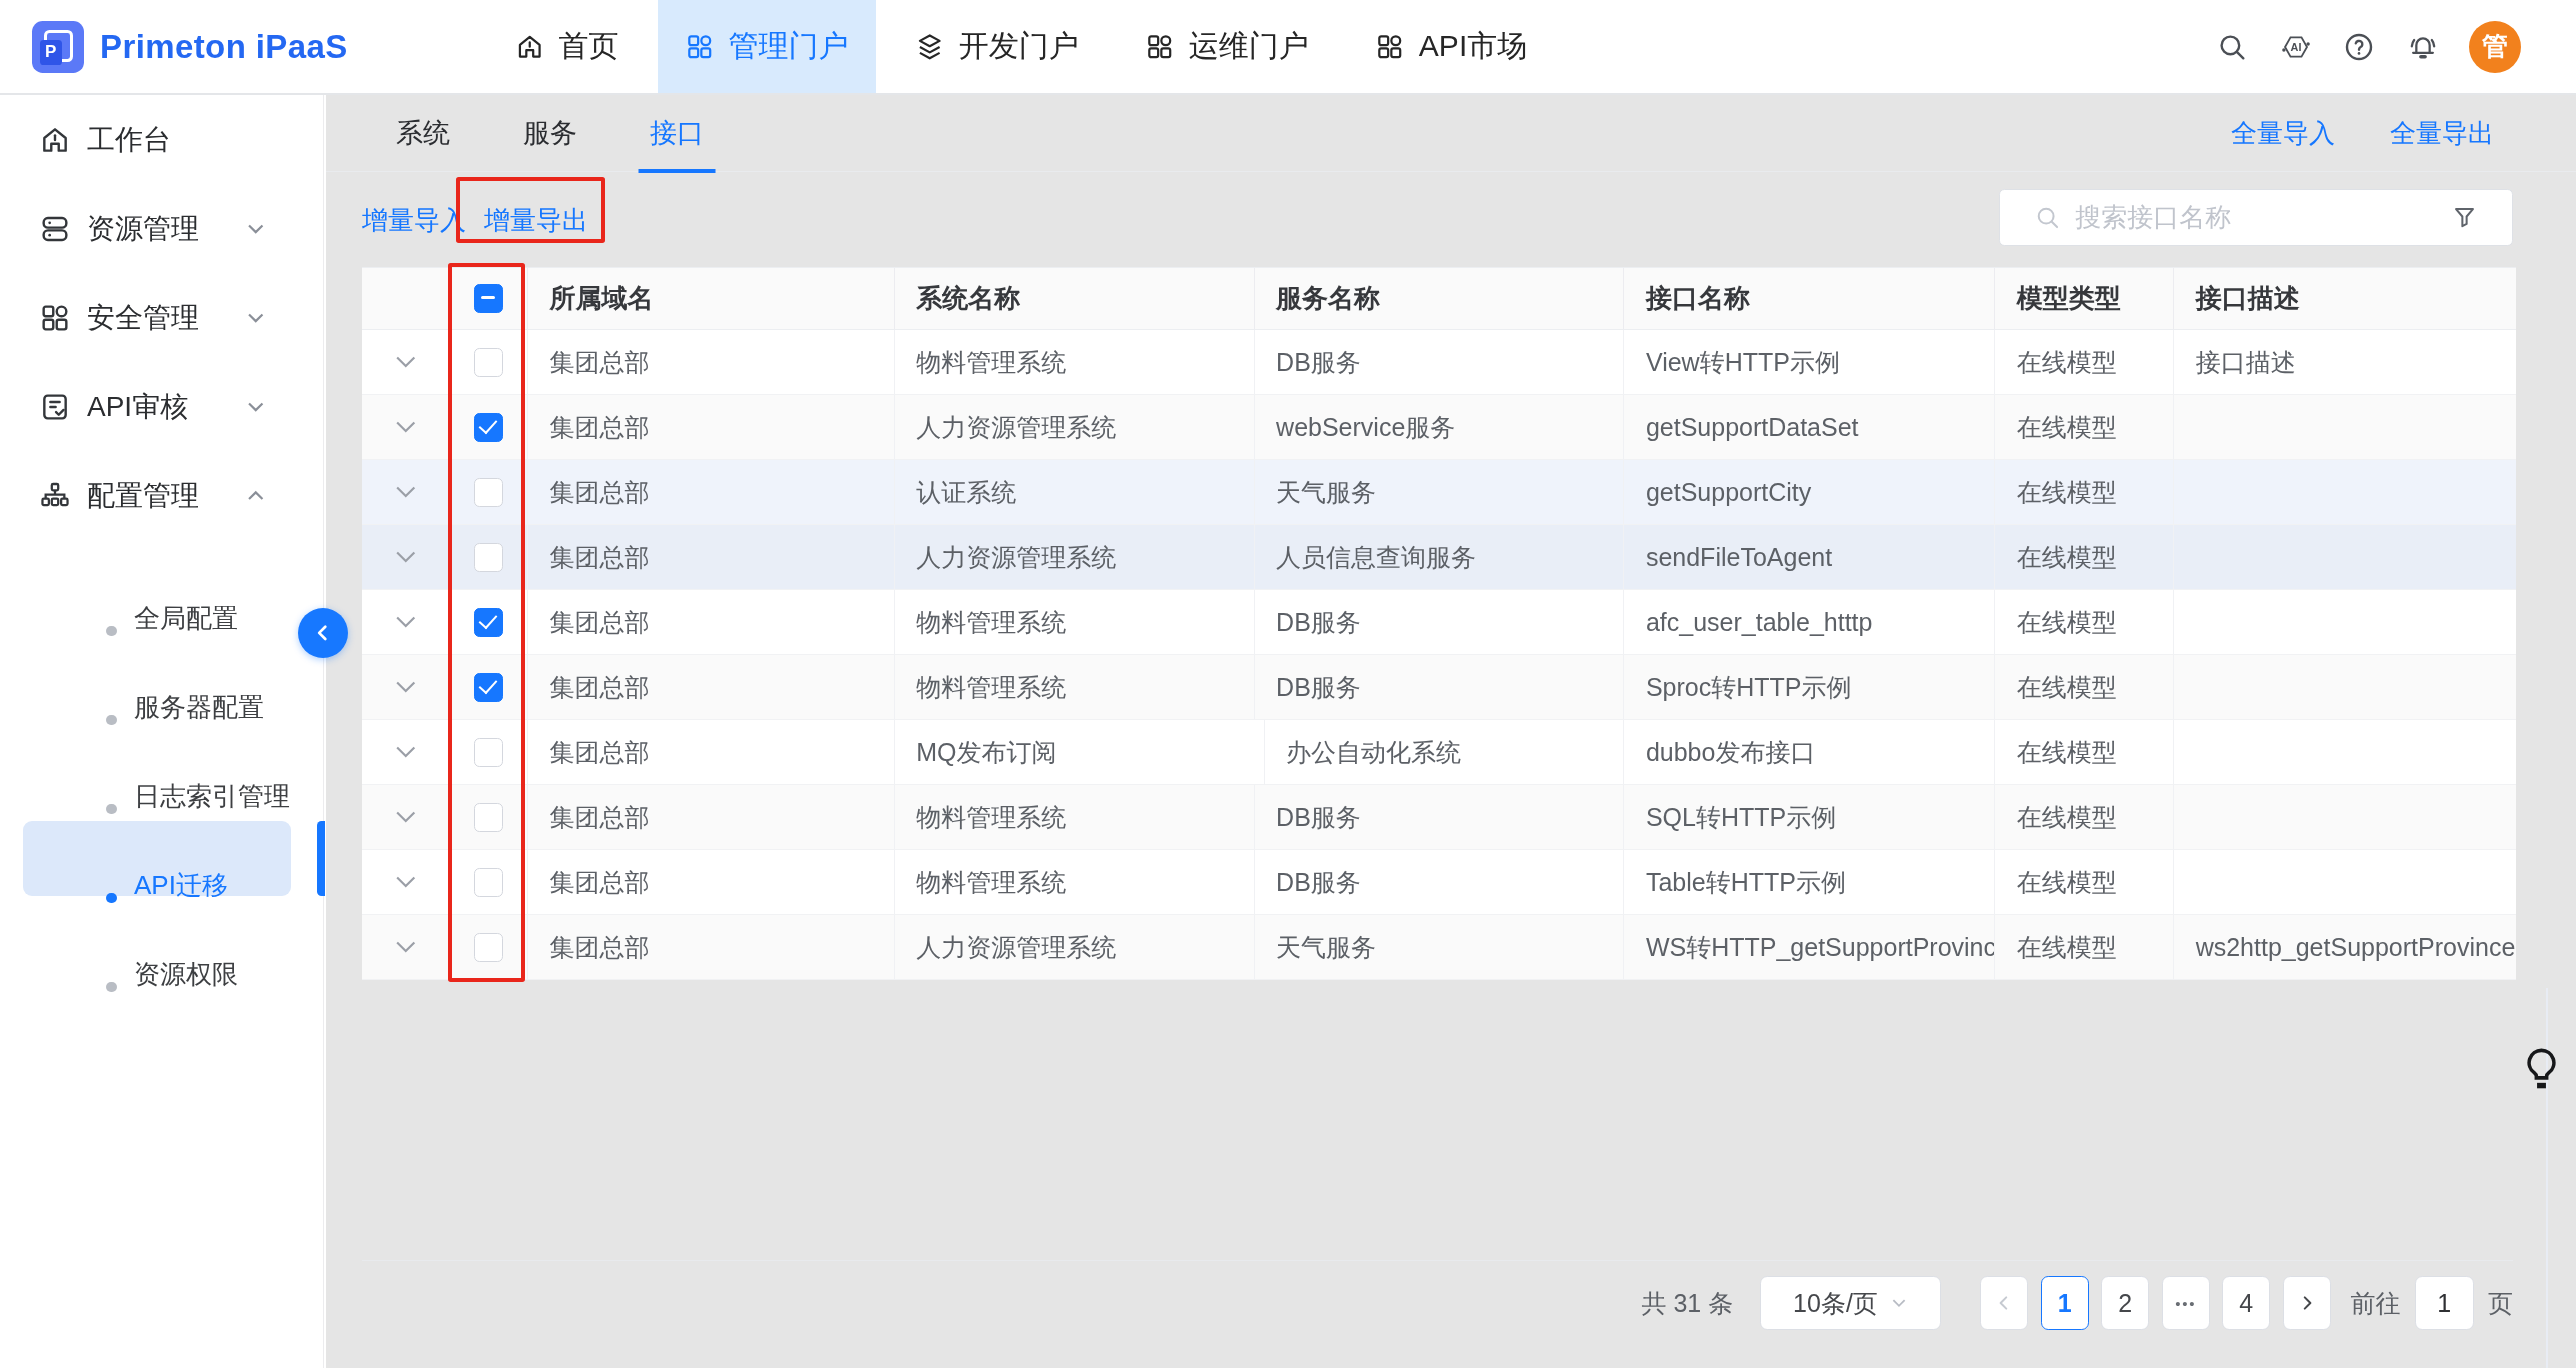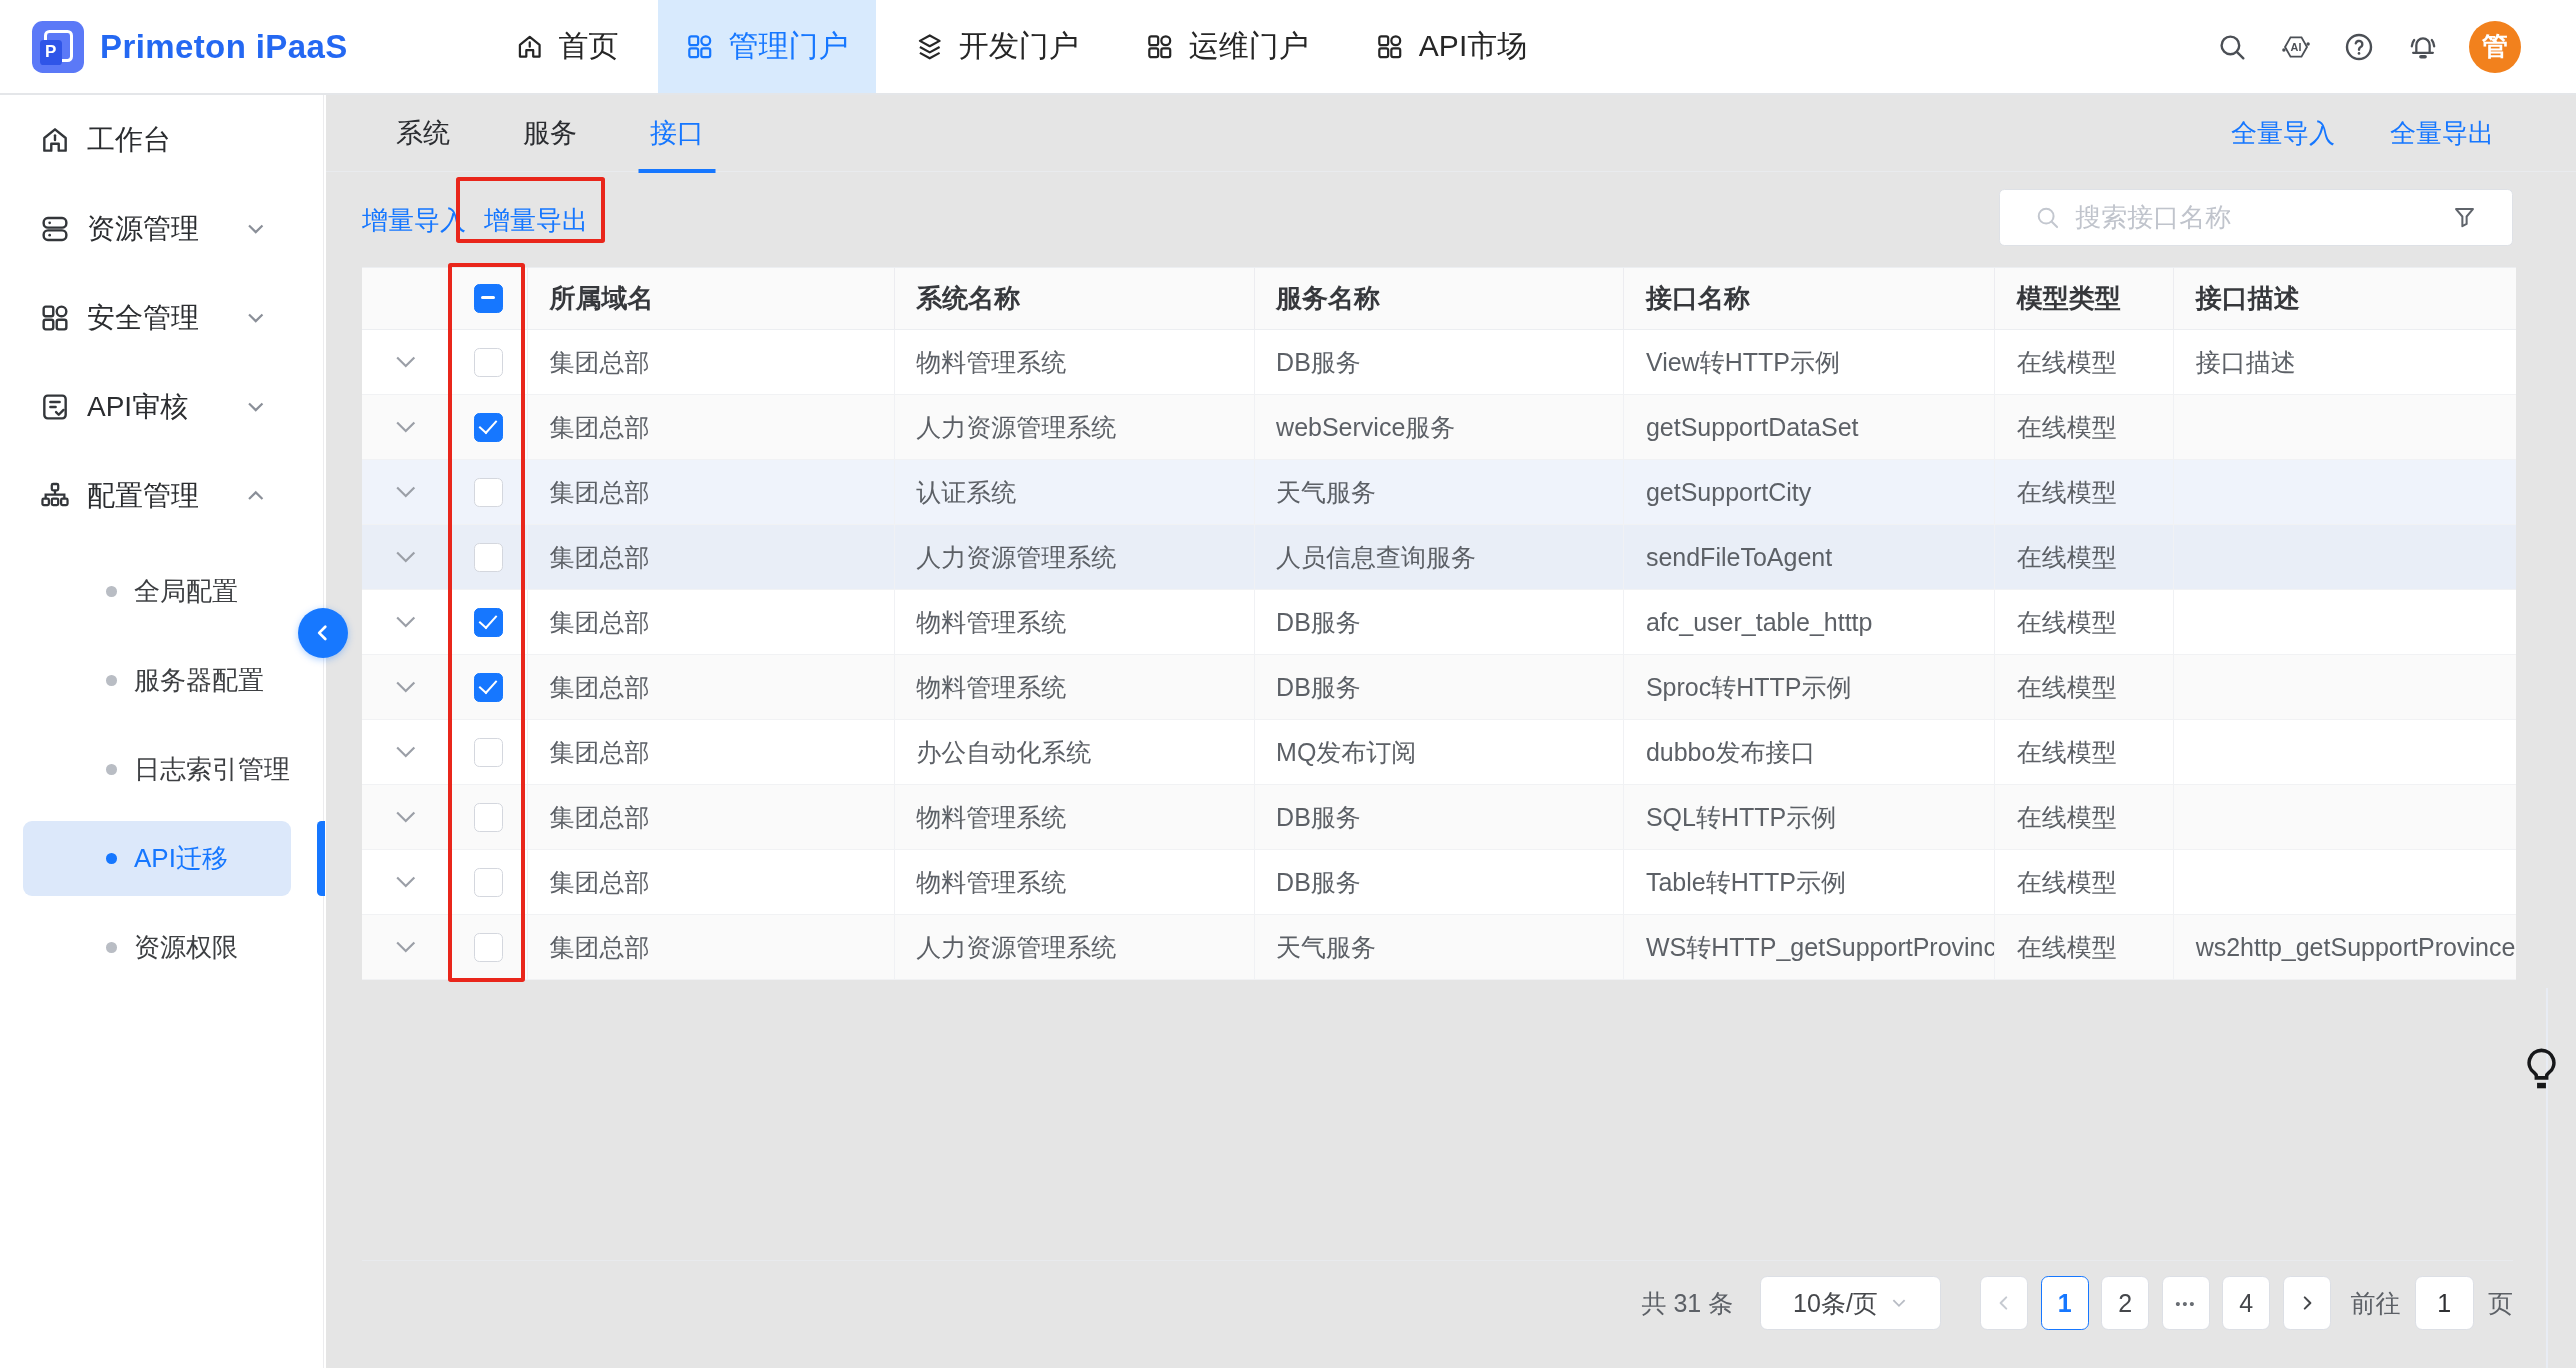--- a/index.html
+++ b/index.html
@@ -31,21 +31,21 @@
   .avatar { width:52px; height:52px; border-radius:50%; background:#f2811d; color:#fff; font-size:26px; font-weight:700;
             display:flex; align-items:center; justify-content:center; cursor:pointer; }
 
   
   .sidebar { position:absolute; left:0; top:95px; bottom:0; width:324px; background:#fff;
              border-right:1.8px solid #ececee; z-index:10; }
   .side-item { position:relative; height:89px; display:flex; align-items:center; padding-left:39px;
                font-size:28px; color:#2b2d30; cursor:pointer; }
   .side-item svg { width:32px; height:32px; margin-right:16px; color:#33363a; flex:none; }
   .side-item .grp-chev { position:absolute; right:41px; width:21.5px; height:21.5px; color:#8a8f98; }
-  .side-sub { position:relative; height:89px; display:flex; align-items:center; padding-left:134px;
+  .side-sub { position:relative; height:89px; display:flex; align-items:flex-end; padding-left:134px;
               font-size:26px; color:#3d3f42; cursor:pointer; }
   .side-sub .dot { position:absolute; left:106px; width:10.7px; height:10.7px; border-radius:50%; background:#b9bdc4; }
   .side-sub .lbl { position:relative; z-index:2; }
   .side-sub.active { color:#1677ff; }
   .side-sub.active .dot { background:#1677ff; z-index:2; }
   .side-sub.active::before { content:""; position:absolute; left:23px; right:32px; top:7.2px; bottom:7.2px;
                              background:#dce8fa; border-radius:9px; }
   .side-sub.active::after { content:""; position:absolute; right:-1.8px; top:7.2px; bottom:7.2px; width:8px;
                             background:#1677ff; border-radius:4.5px 0 0 4.5px; }
   .collapse-btn { position:absolute; right:-25px; top:513px; width:50px; height:50px; border-radius:50%;
@@ -455,22 +455,22 @@
         <div class="trow">
           <div class="td w-exp c-center">
             <svg class="expand-chev" viewBox="0 0 20 12" fill="none" stroke="currentColor" stroke-width="2">
               <path d="m2 2 8 8 8-8"></path>
             </svg>
           </div>
           <div class="td w-cb c-center">
             <span class="cb"></span>
           </div>
           <div class="td w-domain">集团总部</div>
+          <div class="td w-svc">MQ发布订阅</div>
           <div class="td w-sys">办公自动化系统</div>
-          <div class="td w-svc">MQ发布订阅</div>
           <div class="td w-api">dubbo发布接口</div>
           <div class="td w-model">在线模型</div>
           <div class="td w-desc"></div>
         </div>
 
         <div class="trow gray">
           <div class="td w-exp c-center">
             <svg class="expand-chev" viewBox="0 0 20 12" fill="none" stroke="currentColor" stroke-width="2">
               <path d="m2 2 8 8 8-8"></path>
             </svg>

